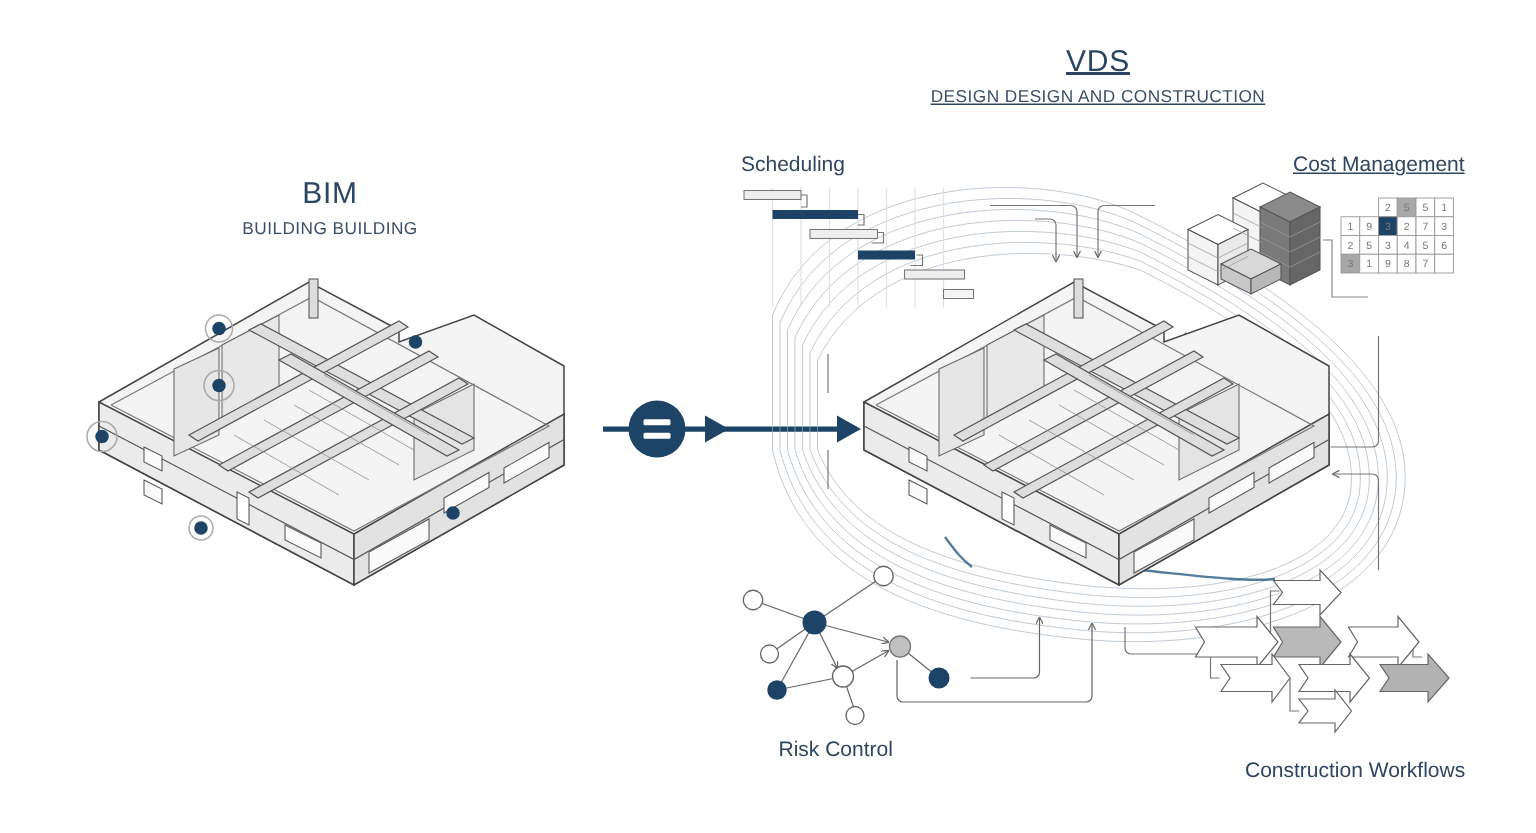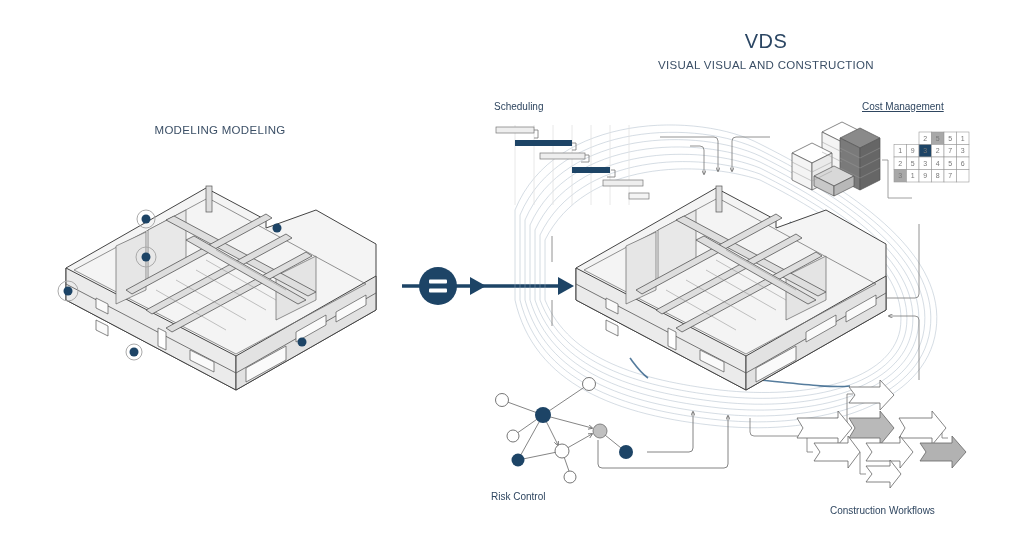--- a/index.html
+++ b/index.html
@@ -1,37 +1,38 @@
 <!DOCTYPE html>
 <html><head>
 <meta charset="utf-8">
 <style>
   html, body { margin:0; padding:0; background:#ffffff; }
   body { width:1024px; height:555px; position:relative; overflow:hidden; font-family:"Liberation Sans", sans-serif; color:#2c4560; }
   .title-block { position:absolute; text-align:center; }
   .big { font-size:20px; color:#2b4663; letter-spacing:0.5px; }
   .sub { font-size:11.5px; color:#3b4f66; letter-spacing:0.3px; margin-top:6px; }
-  .label { position:absolute; font-size:10px; color:#2f4660; }
+  .label { position:absolute; font-size:14px; color:#2f4660; }
   svg { position:absolute; left:0; top:0; }
   .grid-cell { font-family:"Liberation Sans", sans-serif; font-size:7px; fill:#777; }
 </style>
 </head>
 <body>
 
 <div class="title-block" style="left:140px; top:118px; width:160px;">
-  <div class="sub">MODELING MODELING</div>
+  <div class="big">BIM</div>
+  <div class="sub">BUILDING BUILDING</div>
 </div>
-<div class="title-block" style="left:626px; top:30px; width:280px;">
+<div class="title-block" style="left:592px; top:30px; width:280px;text-decoration:underline;">
   <div class="big">VDS</div>
-  <div class="sub">VISUAL VISUAL AND CONSTRUCTION</div>
+  <div class="sub">DESIGN DESIGN AND CONSTRUCTION</div>
 </div>
 
 <div class="label" style="left:494px; top:101px;">Scheduling</div>
 <div class="label" style="left:862px; top:101px;text-decoration:underline;">Cost Management</div>
-<div class="label" style="left:491px; top:491px;">Risk Control</div>
+<div class="label" style="left:519px; top:491px;">Risk Control</div>
 <div class="label" style="left:830px; top:491px;margin-top:14px;">Construction Workflows</div>
 
 <svg width="1024" height="555" viewBox="0 0 1024 555">
   <defs>
     <marker id="ah" markerWidth="6" markerHeight="6" refX="5" refY="3" orient="auto">
       <path d="M0,0 L6,3 L0,6" fill="none" stroke="#666" stroke-width="1"></path>
     </marker>
     <g id="building">
 
       <polygon points="0,88 140,8 200,40 200,48 250,30 310,64 310,130 170,210 0,120" fill="#f4f4f4" stroke="#444" stroke-width="1"></polygon>

